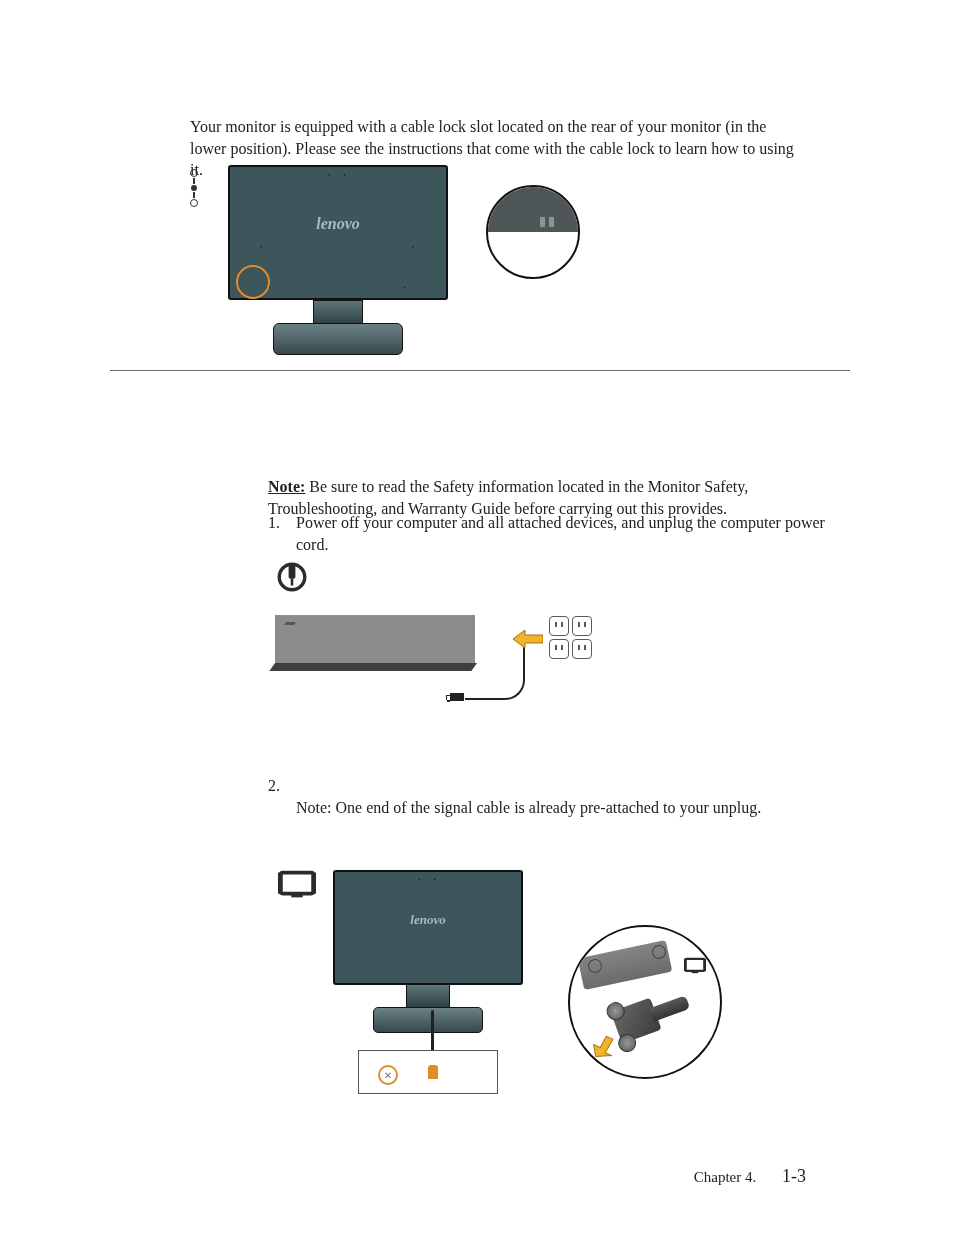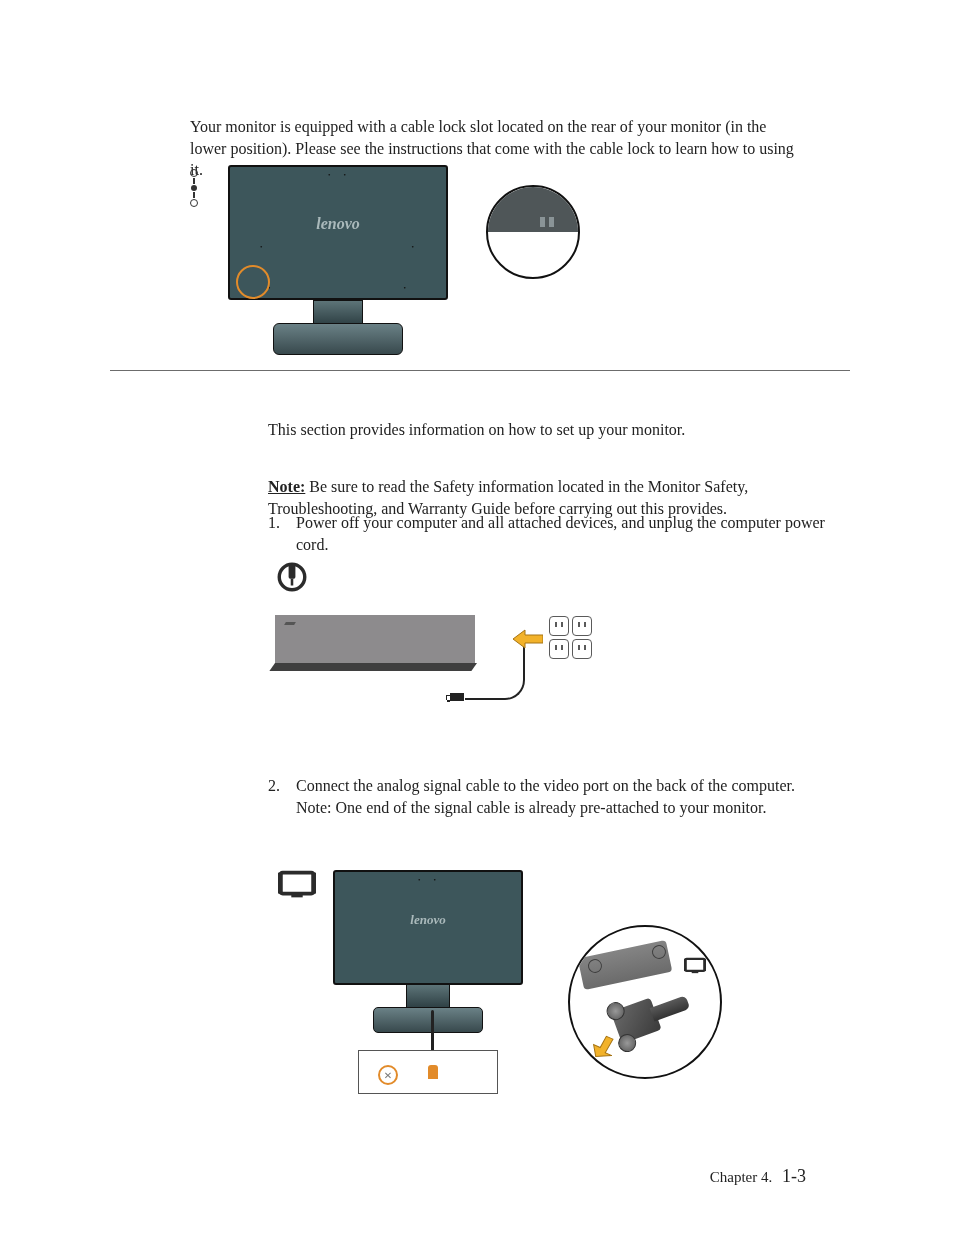--- a/index.html
+++ b/index.html
@@ -359,21 +359,21 @@
   .callout2 .arrow-y {
     position: absolute; left: 20px; bottom: 14px;
   }
   .callout2 .arrow-y svg { width: 26px; height: 26px; }
   .footer {
     position: absolute;
     right: 108px;
     bottom: 48px;
     font-size: 15px;
   }
-  .footer .pg { font-size: 18px; margin-left: 6px; }
+  .footer .pg { font-size: 18px; margin-left: 22px; }
 </style>
 </head>
 <body>
 
 <div class="page">
 
   <p class="intro">Your monitor is equipped with a cable lock slot located on the rear of your monitor (in the lower position). Please see the instructions that come with the cable lock to learn how to using it.</p>
 
   <div class="figure-row">
     <div class="lockicon">
@@ -400,21 +400,20 @@
       <div class="top"></div>
       <div class="slots">
           <span></span>
           <span></span>
         </div>
     </div>
   </div>
 
   <hr class="divider">
 
-  <p class="section-intro">This section provides information on how to set up your monitor.</p>
 
   <p class="note-block">
     <span class="note-label">Note:</span>
     <span>Be sure to read the Safety information located in the Monitor Safety, Troubleshooting, and Warranty Guide before</span>
     <span>carrying out this provides.</span>
   </p>
 
   <div class="step step1">
     <span class="step-num">1.</span>
     <span>Power off your computer and all attached devices, and unplug the computer power cord.</span>
@@ -444,22 +443,22 @@
     <div class="outlet">
       <div></div>
         <div></div>
         <div></div>
         <div></div>
     </div>
   </div>
 
   <div class="step step2">
     <span class="step-num">2.</span>
-    <span>Connect the analog signal cable to the video port on the back of the computer.</span><br>
-    <span>Note:   One end of the signal cable is already pre-attached to your monitor.</span>
+    <br>
+    <span>Note:   One end of the signal cable is already pre-attached to your unplug.</span>
   </div>
 
   <div class="fig-step2">
     <div class="moniconsmall">
       <svg viewBox="0 0 40 30">
         <rect x="2" y="2" width="36" height="22" rx="3" fill="none" stroke="#2b2b2b" stroke-width="4"></rect>
         <rect x="0" y="2" width="5" height="22" fill="#2b2b2b"></rect>
         <rect x="35" y="2" width="5" height="22" fill="#2b2b2b"></rect>
         <rect x="14" y="24" width="12" height="4" fill="#2b2b2b"></rect>
       </svg>

